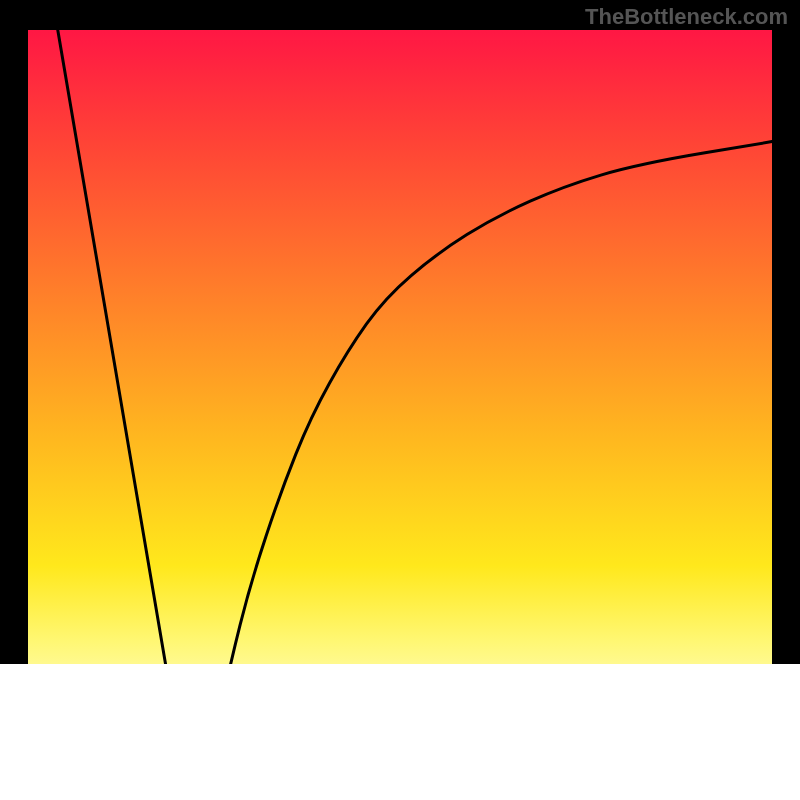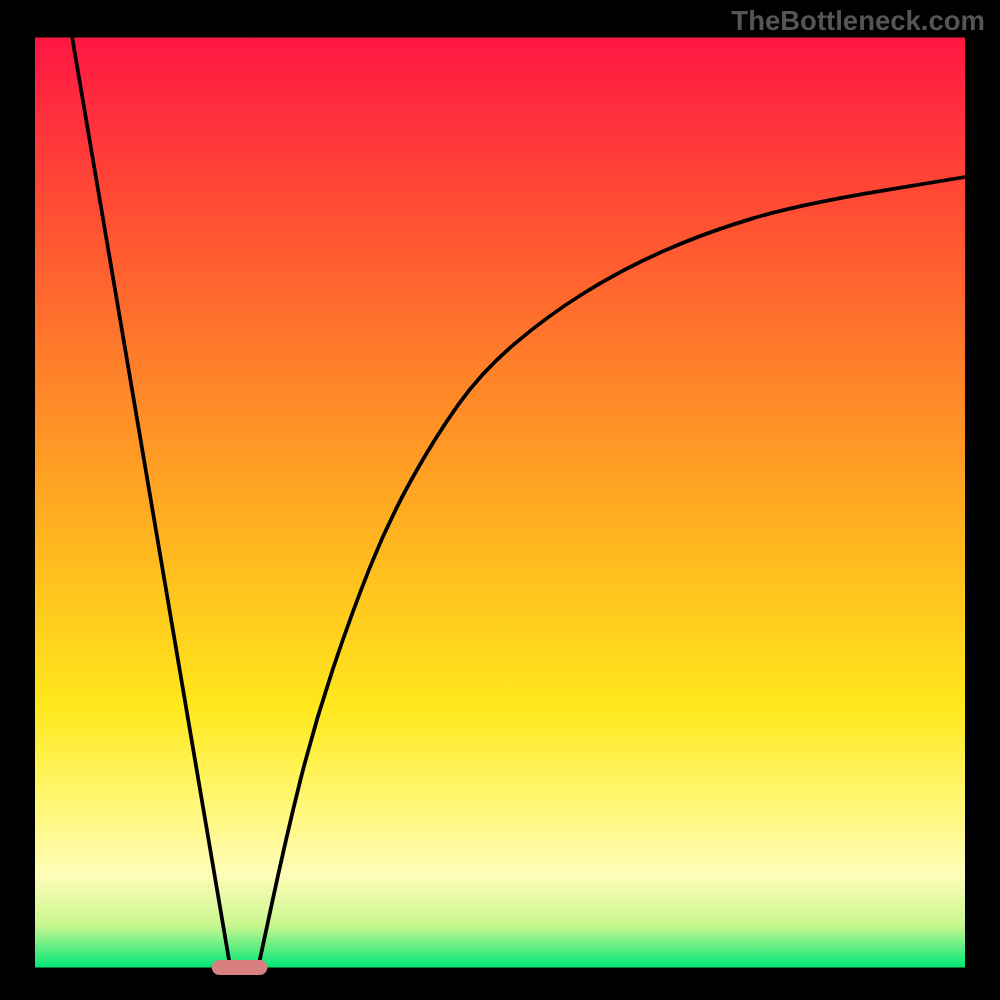--- a/index.html
+++ b/index.html
@@ -3,21 +3,21 @@
 <meta charset="utf-8">
 <style>
   body {
     margin: 0;
     padding: 0;
     background: #ffffff;
     font-family: Arial, sans-serif;
   }
   .container {
     width: 800px;
-    height: 800px;
+    height: 664px;
     position: relative;
   }
   .watermark {
     position: absolute;
     top: 4px;
     right: 12px;
     font-size: 22px;
     font-weight: bold;
     color: #555555;
     font-family: Arial, sans-serif;

